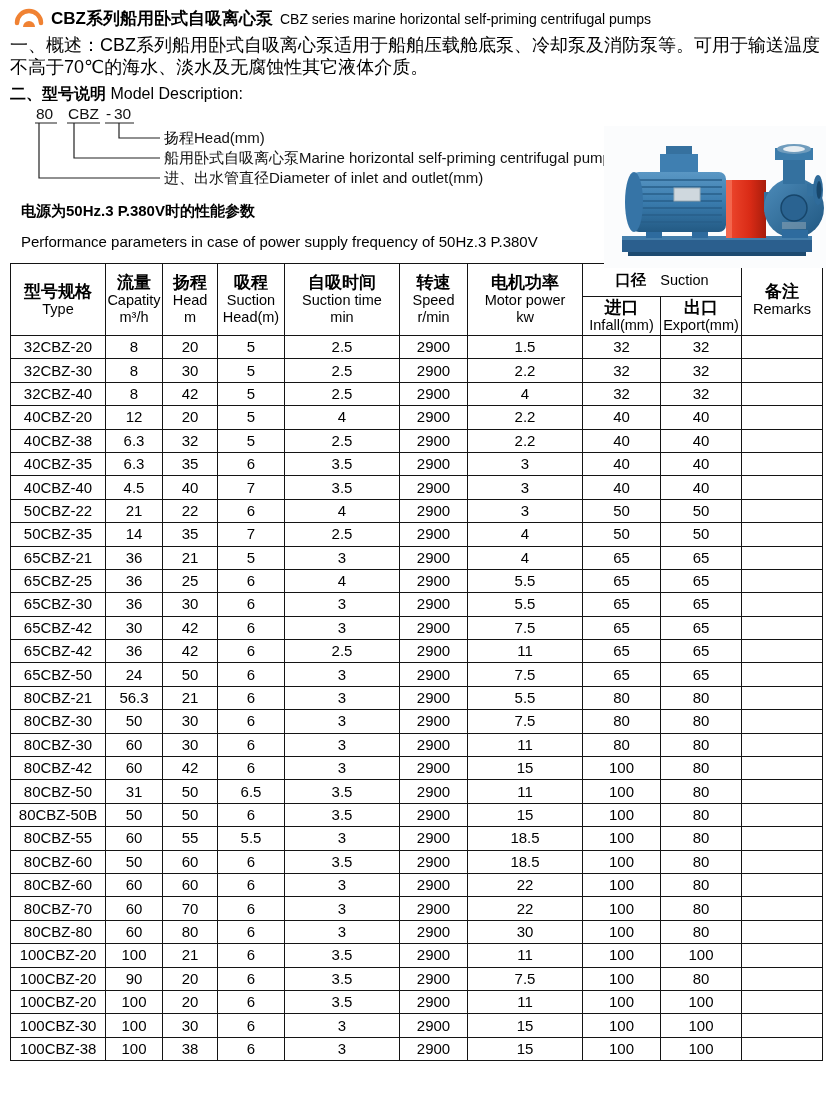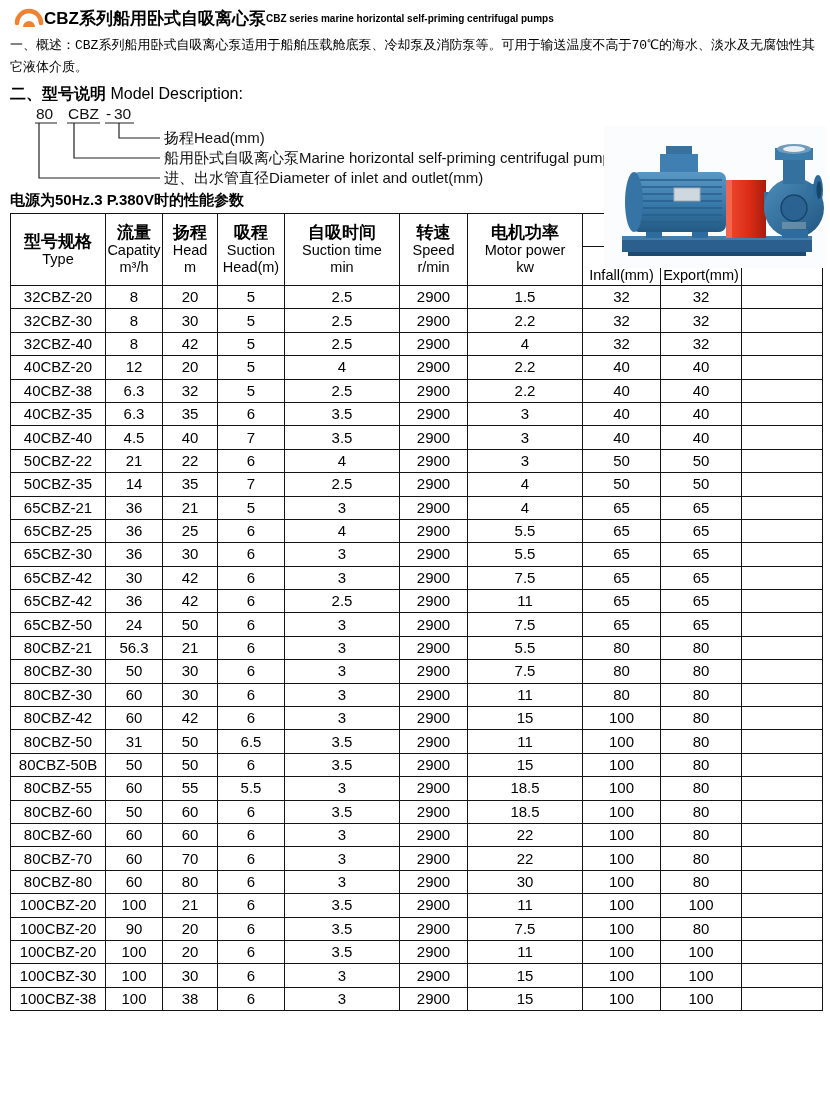--- a/index.html
+++ b/index.html
@@ -3,45 +3,45 @@
 <meta charset="utf-8">
 <style>
   html,body{margin:0;padding:0;background:#fff;}
   body{
     width:830px;height:1098px;position:relative;overflow:hidden;
     font-family:"Liberation Sans","DejaVu Sans",sans-serif;color:#000;
   }
   .page{padding:5px 10px 0 10px;}
 
   
-  .doc-header{display:flex;align-items:center;margin:2px 0 5px 4px;}
+  .doc-header{display:flex;align-items:center;gap:7px;margin:2px 0 5px 4px;}
   .logo{width:30px;height:22px;flex:0 0 auto;}
   .title-zh{font-size:17px;font-weight:bold;white-space:nowrap;}
-  .title-en{font-size:10px;font-weight:bold;white-space:nowrap;text-align:right;}
+  .title-en{font-size:14px;font-weight:normal;white-space:nowrap;text-align:right;}
 
   
-  p.para{margin:0 0 1px 0;font-size:13px;line-height:21.5px;font-family:Liberation Mono, monospace;}
+  p.para{margin:0 0 1px 0;font-size:18px;line-height:21.5px;}
   p.para .lbl{letter-spacing:.2px;}
 
   
   .sec-heading{font-size:16px;margin:6px 0 2px 0;line-height:20px;}
   .sec-heading .zh{font-weight:bold;}
   .sec-heading .en{font-weight:normal;}
 
   
   .model-diagram{display:block;margin:2px 0 0 14px;}
   .model-diagram text{font-family:"Liberation Sans","DejaVu Sans",sans-serif;font-size:15px;fill:#111;}
   .model-diagram .code{font-size:15.5px;}
   .model-diagram path{stroke:#222;stroke-width:1.2;fill:none;}
 
   
   .pump-photo{position:absolute;top:126px;right:4px;width:222px;height:142px;}
 
   
-  .note{margin:0;font-size:15px;line-height:20px;}
+  .note{margin:11px;font-size:15px;line-height:20px;}
   .note-zh{font-weight:bold;}
 
   
   table.perf{border-collapse:collapse;table-layout:fixed;width:812px;margin:3px auto 0 auto;}
   table.perf th,table.perf td{border:1.5px solid #141414;text-align:center;vertical-align:middle;padding:0;}
   table.perf thead th{font-weight:normal;padding:1px 0;}
   .th-line{display:block;line-height:17px;font-size:14.5px;}
   .th-line.hz{font-size:17px;font-weight:bold;line-height:19px;}
   th .inline-hz{font-size:15.5px;font-weight:bold;margin-right:14px;}
   th .inline-en{font-size:14.5px;}
@@ -83,20 +83,21 @@
     <path d="M43 17 H76 M50 17 V52 H136"></path>
     <path d="M11 17 H33 M15 17 V72 H136"></path>
 
     <text x="140" y="37">扬程Head(mm)</text>
     <text x="140" y="57">船用卧式自吸离心泵Marine horizontal self-priming centrifugal pumps</text>
     <text x="140" y="77">进、出水管直径Diameter of inlet and outlet(mm)</text>
   </svg>
 
 
   <p class="note note-zh">电源为50Hz.3 P.380V时的性能参数</p>
+  <p class="note">Performance parameters in case of power supply frequency of 50Hz.3 P.380V</p>
 
   <table class="perf">
     <colgroup>
       <col style="width:95px">
         <col style="width:57px">
         <col style="width:55px">
         <col style="width:67px">
         <col style="width:115px">
         <col style="width:68px">
         <col style="width:115px">

